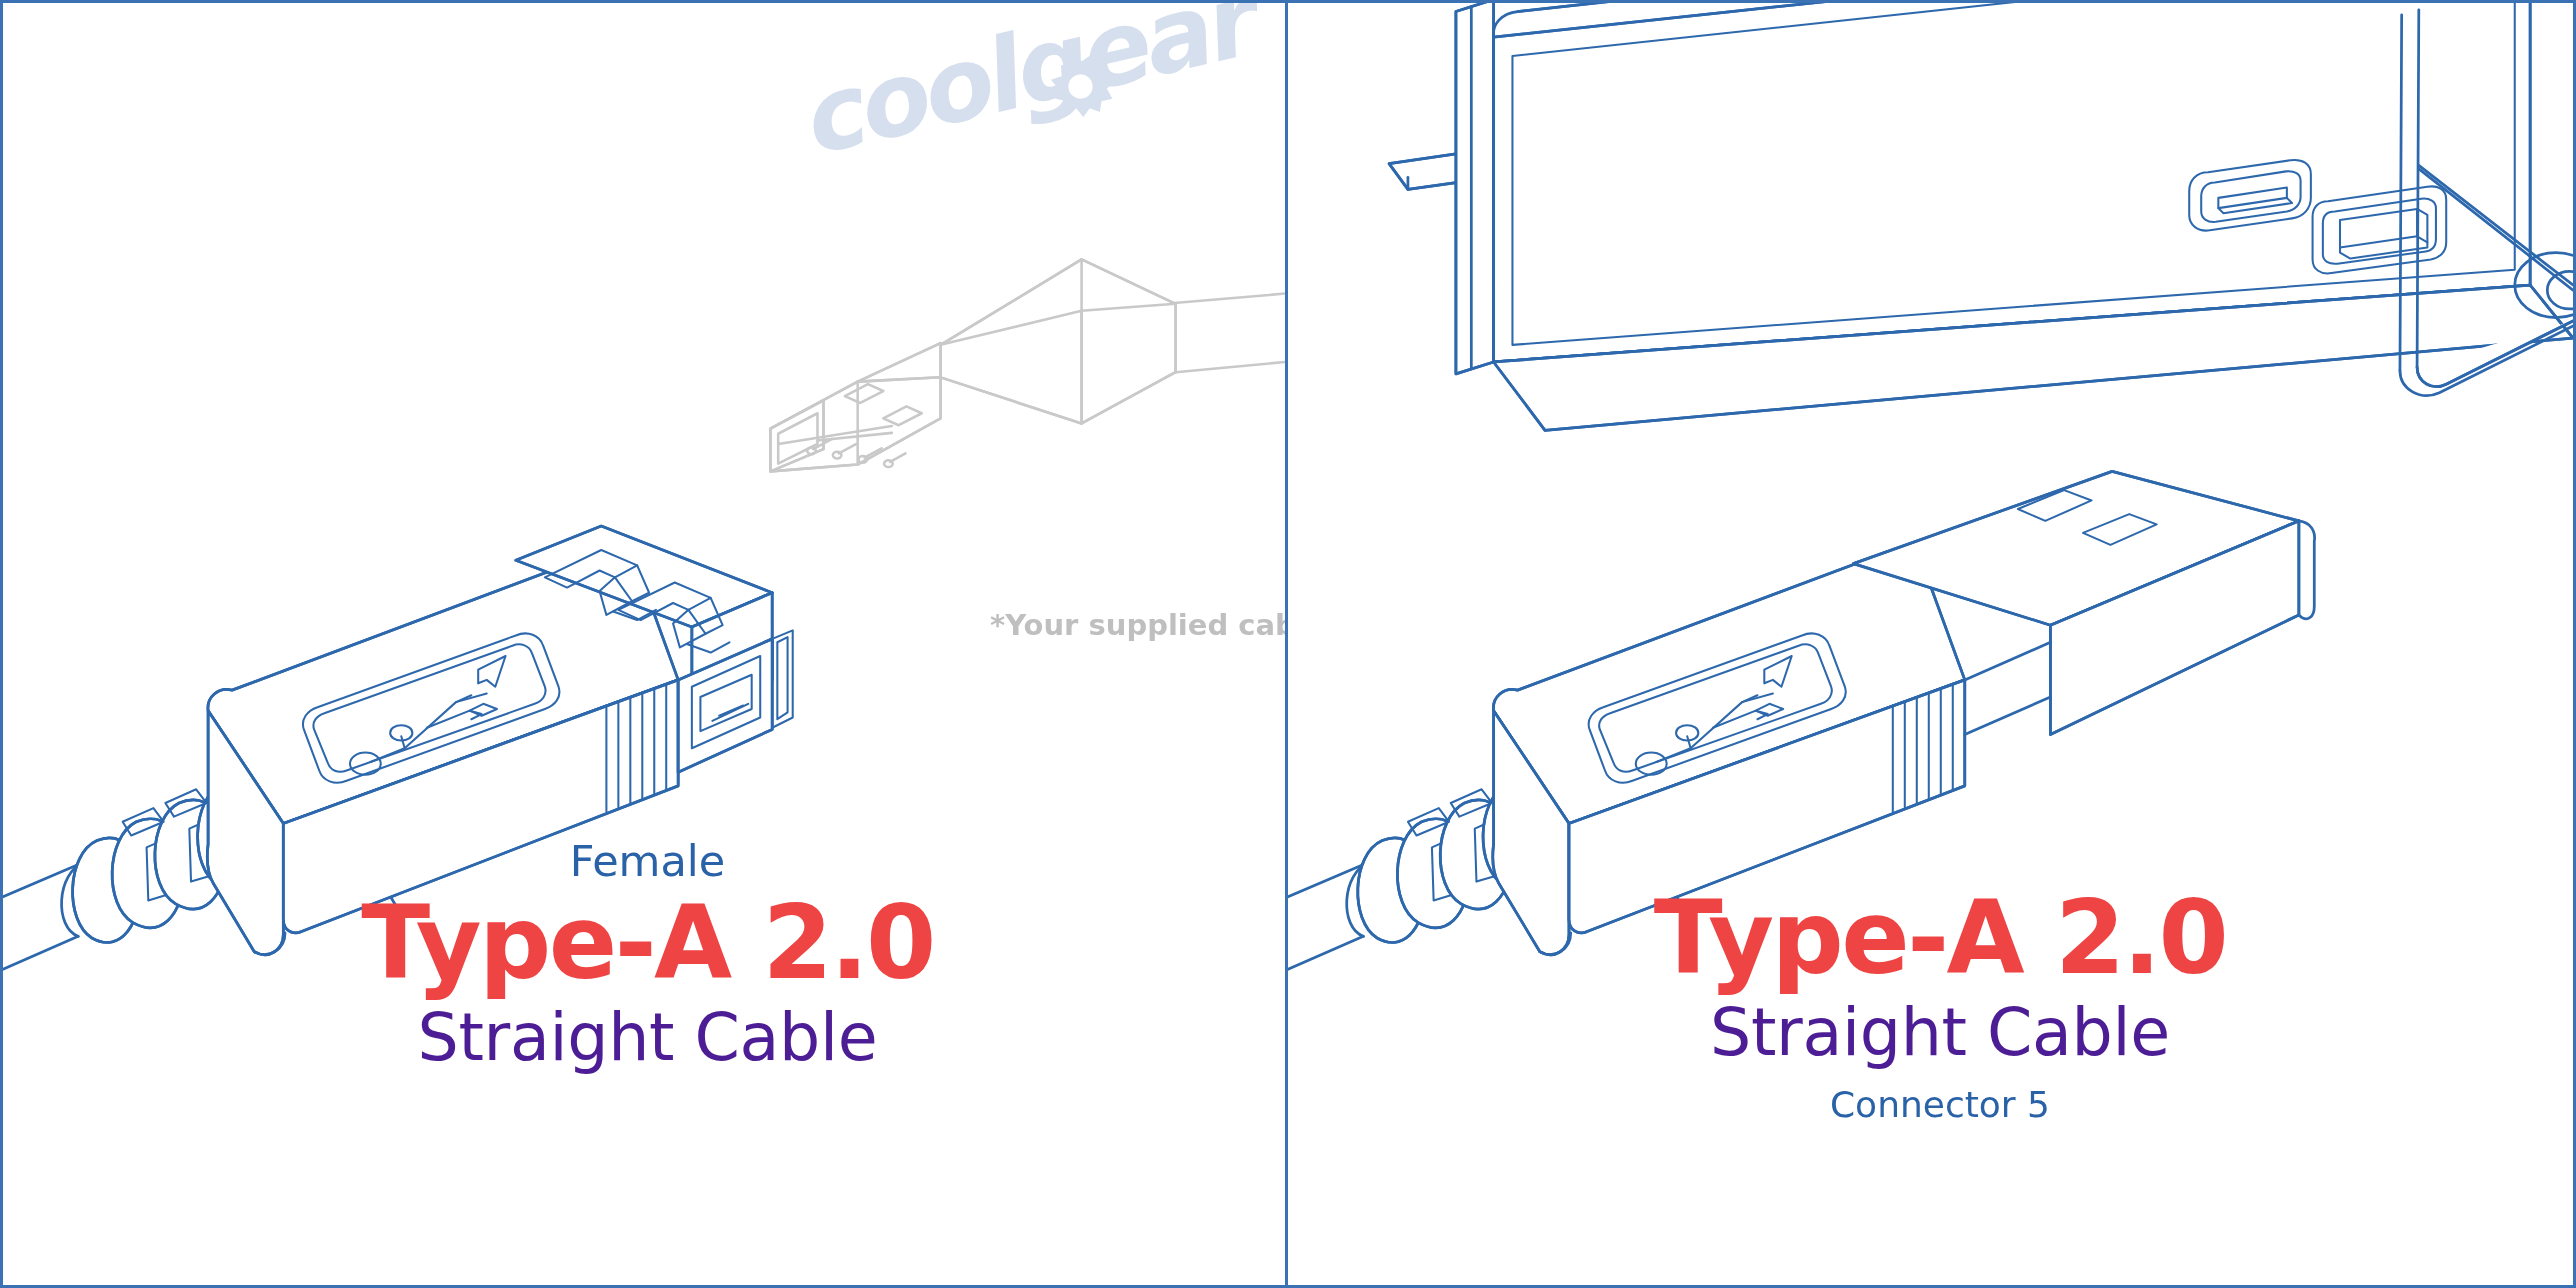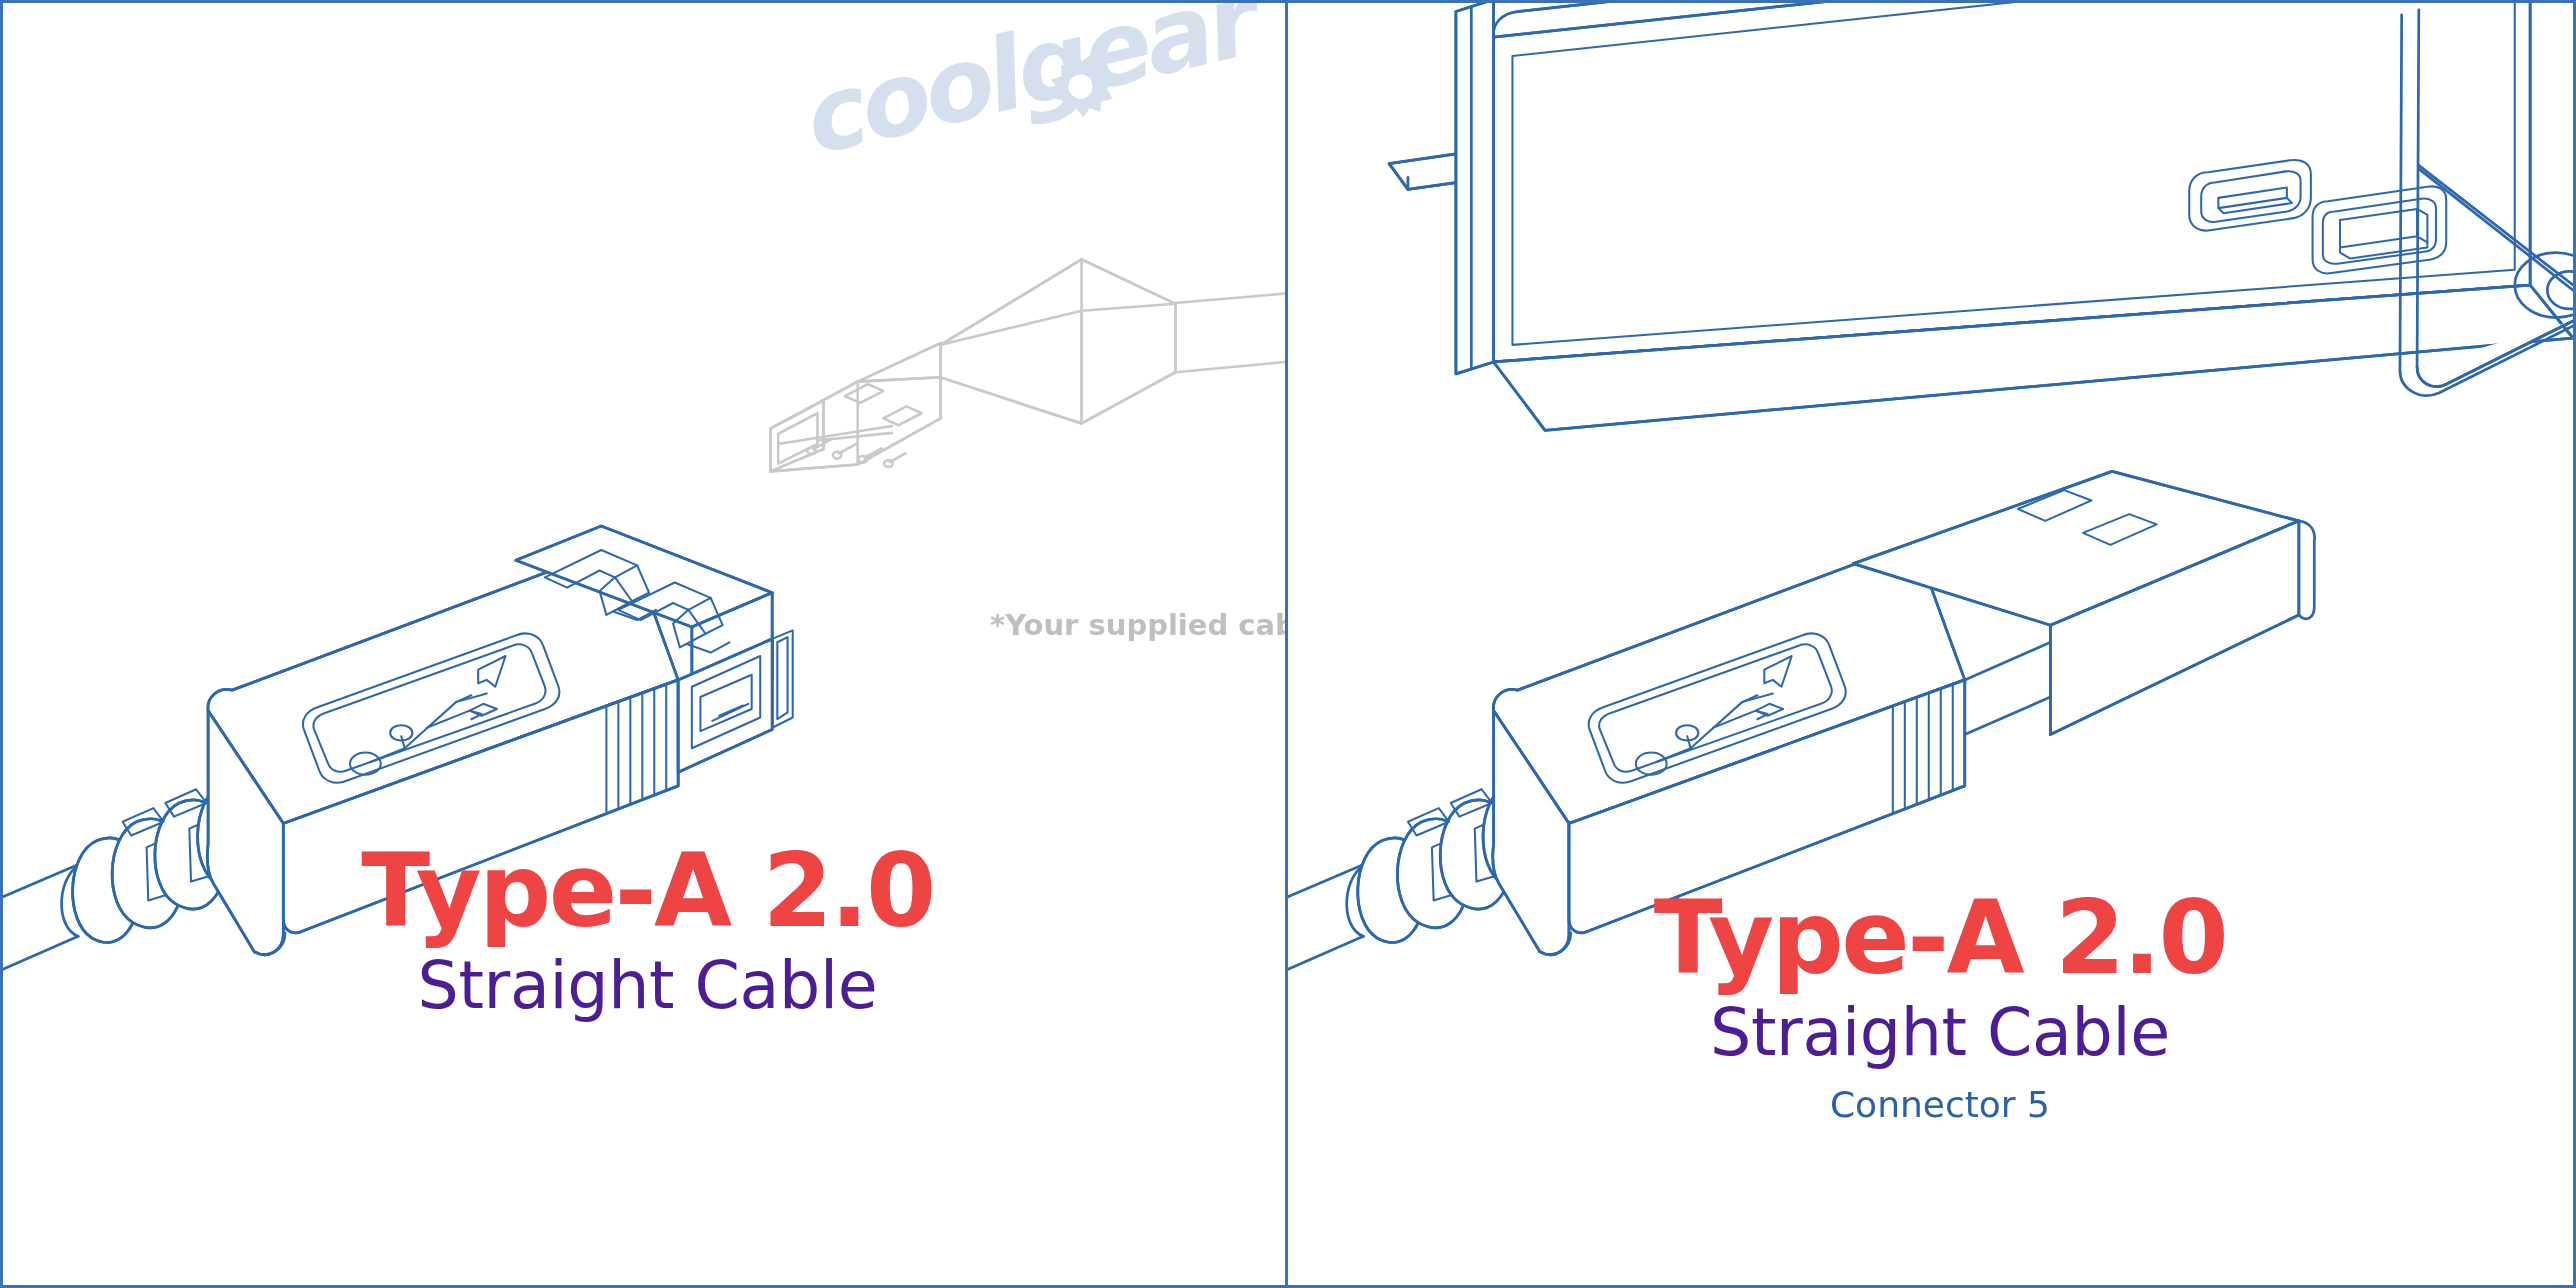--- a/index.html
+++ b/index.html
@@ -289,20 +289,21 @@
             <path class="ln-t" d="M800 750 L828 760 L850 748"></path>
           </g>
         </g>
 
       </svg>
     </div>
 
     <div class="note">*Your supplied cable</div>
 
     <div class="caption cap-left">
+      <div class="cap-gender">Female</div>
       <div class="cap-title">Type-A 2.0</div>
       <div class="cap-sub">Straight Cable</div>
     </div>
   </div>
 
   <div class="panel right">
 
     <div class="watermark wm-right">
       <span>coolgear</span>
     </div>

